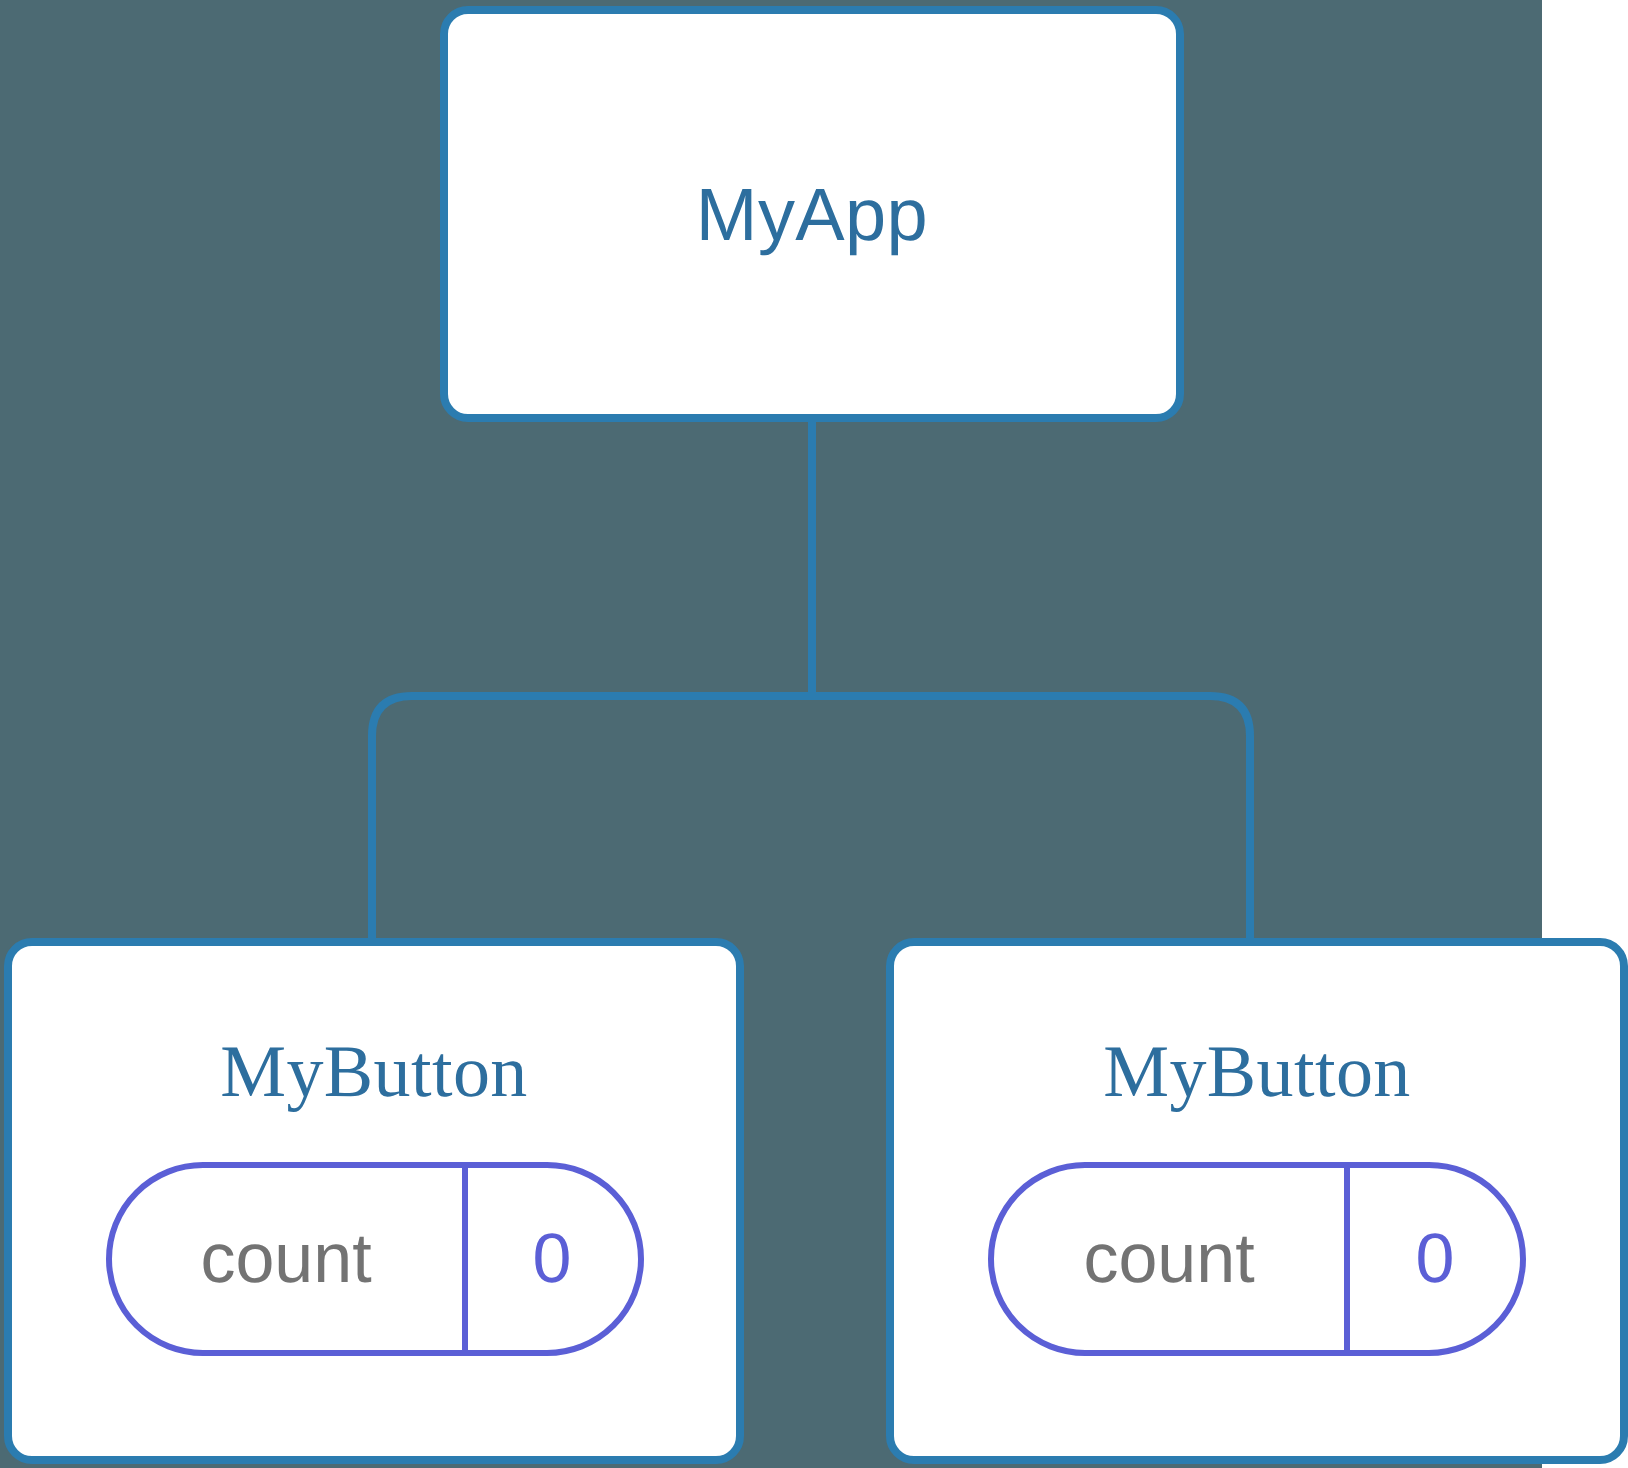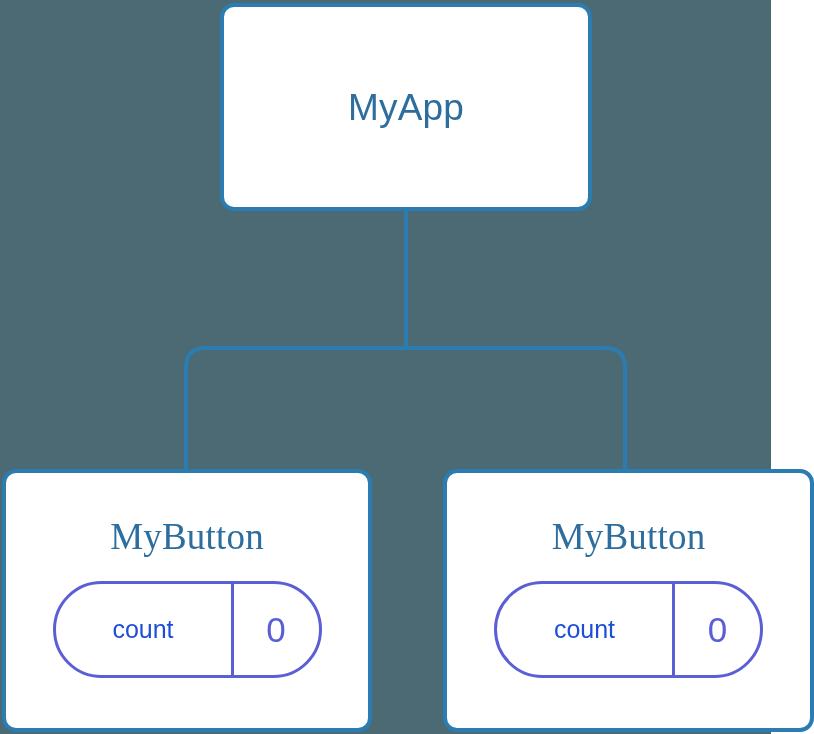--- a/index.html
+++ b/index.html
@@ -92,22 +92,22 @@
   }
 
   .pill-key {
     display: flex;
     align-items: center;
     justify-content: center;
     box-sizing: border-box;
     min-width: 178px;
     padding: 0 26px;
     border-right: 3px solid #5b5fd6;
-    color: #1d4ed8;
-    font-size: 25px;
+    color: #737373;
+    font-size: 35px;
     line-height: 1;
     white-space: nowrap;
   }
 
   .pill-value {
     display: flex;
     align-items: center;
     justify-content: center;
     box-sizing: border-box;
     min-width: 85px;

